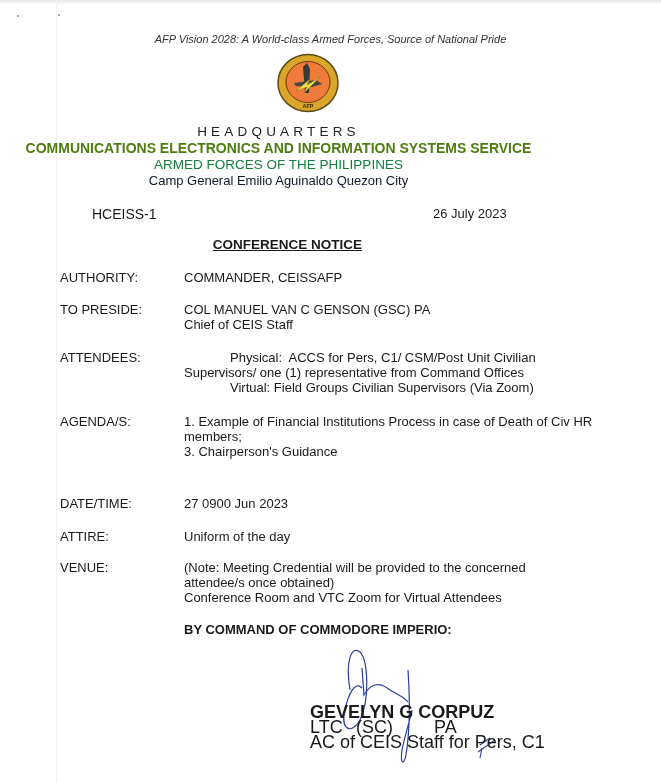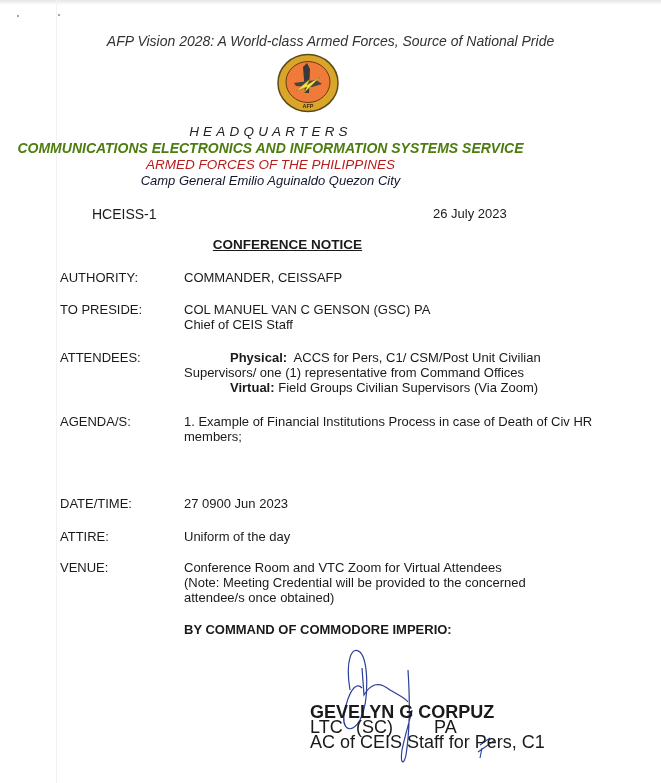--- a/index.html
+++ b/index.html
@@ -14,38 +14,38 @@
       position: absolute; left: 0; top: 0; width: 661px; height: 5px;
       background: linear-gradient(#e6e6e6, #ffffff);
     }
     .marginline {
       position: absolute; left: 56px; top: 0; width: 1px; height: 783px;
       background: #f2f2f2;
     }
     .speck { position: absolute; width: 2px; height: 2px; background: #888; border-radius: 1px; }
     .vision {
       position: absolute; top: 33px; left: 0; width: 661px; text-align: center;
-      font-style: italic; font-size: 14px; color: #333;
+      font-style: italic; font-size: 11px; color: #333;
     }
     .seal { position: absolute; left: 276px; top: 53px; width: 64px; height: 60px; }
-    .hq { position: absolute; left: 0; width: 541px; text-align: center; font-style: italic; }
+    .hq { position: absolute; left: 8px; width: 541px; text-align: center; }
     .hq1 { top: 124px; font-size: 13.5px; letter-spacing: 4.2px; color: #222; }
     .hq2 { top: 140px; font-size: 14px; font-weight: bold; color: #4d7c0f; }
-    .hq3 { top: 157px; font-size: 13.5px; color: #b91c1c; }
+    .hq3 { top: 157px; font-size: 13.5px; color: #15803d; }
     .hq4 { top: 173px; font-size: 13px; color: #0f172a; }
     .ref { position: absolute; top: 206px; left: 60px; font-size: 14px; margin-left: 32px; }
     .date { position: absolute; top: 206px; left: 433px; font-size: 13px; }
     .title {
       position: absolute; top: 237px; left: 0; width: 575px; text-align: center;
       font-size: 13.5px; font-weight: bold; text-decoration: underline;
     }
     .row { position: absolute; left: 60px; font-size: 13px; line-height: 15px; }
     .row .lbl { position: absolute; left: 0; top: 0; width: 120px; white-space: nowrap; }
     .row .val { position: absolute; left: 124px; top: 0; width: 420px; }
-    .val b { font-weight: bold; padding-left: 46px; }
+    .val b { font-weight: normal; padding-left: 46px; }
     .bycmd {
       position: absolute; top: 622px; left: 184px; font-size: 13px; font-weight: bold; text-align: right;
     }
     .sigblock { position: absolute; left: 310px; top: 705px; font-size: 18px; line-height: 15px; }
     .signame { font-weight: bold; }
     .sigsvg { position: absolute; left: 330px; top: 640px; width: 180px; height: 143px; }
     .rank span { display: inline-block; }
   </style>
 </head>
 <body>
@@ -94,38 +94,39 @@
   <div class="val" style="width:390px">
     <div><b>Physical:</b>&nbsp; <span>ACCS for Pers, C1/ CSM/Post Unit Civilian Supervisors/ one (1) representative from Command Offices</span></div>
     <div><b>Virtual:</b> <span>Field Groups Civilian Supervisors (Via Zoom)</span></div>
   </div>
 </div>
 
 <div class="row" style="top:414px">
   <span class="lbl">AGENDA/S:</span>
   <div class="val" style="width:410px">
     <div>1. Example of Financial Institutions Process in case of Death of Civ HR members;</div>
+    <div>3. Chairperson's Guidance</div>
   </div>
 </div>
 
 <div class="row" style="top:496px">
   <span class="lbl">DATE/TIME:</span>
   <span class="val">27 0900 Jun 2023</span>
 </div>
 
 <div class="row" style="top:529px">
   <span class="lbl">ATTIRE:</span>
   <span class="val">Uniform of the day</span>
 </div>
 
 <div class="row" style="top:560px">
   <span class="lbl">VENUE:</span>
   <div class="val" style="width:390px">
+    <div>(Note: Meeting Credential will be provided to the concerned attendee/s once obtained)</div>
     <div>Conference Room and VTC Zoom for Virtual Attendees</div>
-    <div>(Note: Meeting Credential will be provided to the concerned attendee/s once obtained)</div>
   </div>
 </div>
 
 <div class="bycmd">BY COMMAND OF COMMODORE IMPERIO:</div>
 
 <svg class="sigsvg" viewBox="0 0 180 143">
   <path d="M20 50 C 15 20, 22 5, 30 12 C 38 20, 40 60, 30 80 C 22 95, 10 90, 15 70 C 18 55, 25 40, 32 48" fill="none" stroke="#2a3f9a" stroke-width="1.2"></path>
   <path d="M32 28 L 34 55 C 40 45, 48 40, 60 50 C 70 56, 75 58, 78 62" fill="none" stroke="#2a3f9a" stroke-width="1.2"></path>
   <path d="M78 30 C 80 60, 80 90, 76 115 C 74 125, 70 125, 72 110 C 75 95, 80 80, 82 70" fill="none" stroke="#2a3f9a" stroke-width="1.2"></path>
   <path d="M150 105 L 160 98 M 148 112 L 165 100 M 152 108 L 150 118" fill="none" stroke="#2a3f9a" stroke-width="1.1"></path>

